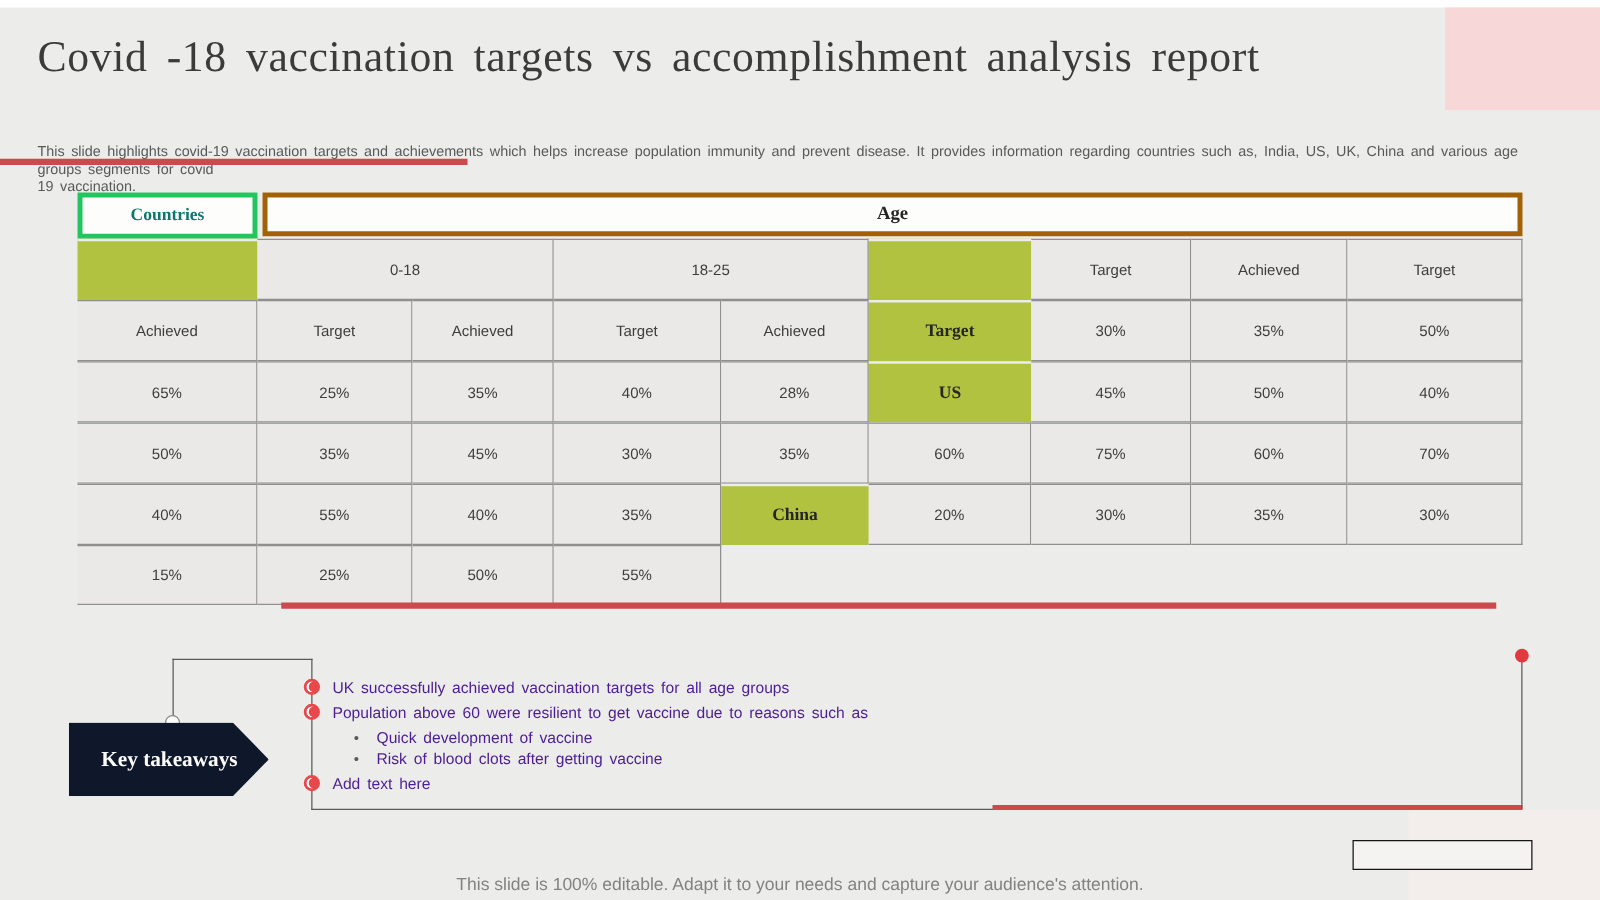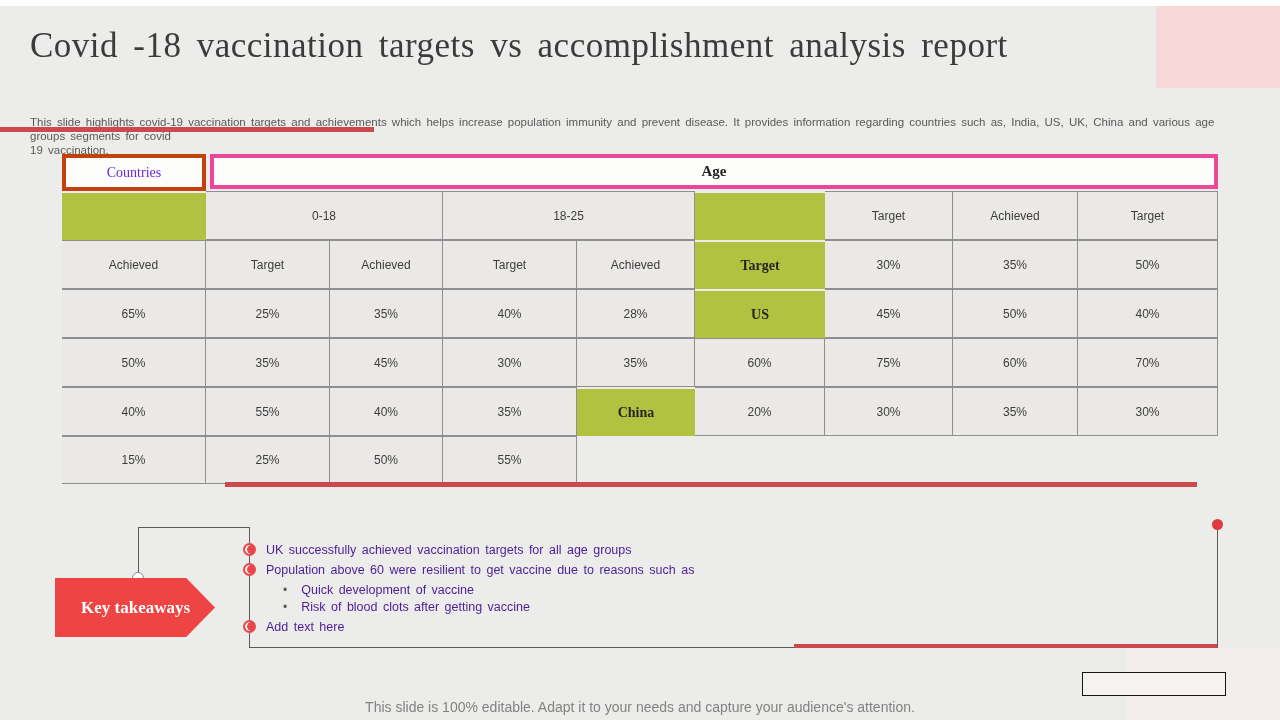--- a/index.html
+++ b/index.html
@@ -14,43 +14,43 @@
          letter-spacing:.5px;word-spacing:6px;white-space:nowrap;}
   .subtitle{position:absolute;left:30px;top:79px;width:1190px;font-size:11.5px;line-height:14px;
             color:#595959;word-spacing:2px;margin-top:36px;}
   .title-bar{position:absolute;left:0;top:127px;width:374px;height:5px;background:#cb4a4d;}
 
   
   .vtable{position:absolute;left:62px;top:154px;width:1156px;height:330px;display:grid;
           grid-template-columns:144px 124px 113px 134px 118px 130px 128px 125px 140px;
           grid-template-rows:37px 49px 49px 49px 49px 49px 48px;}
   .green{background:#b0c23f;border-top:2px solid #ececea;}
-  .corner-cell{box-sizing:border-box;border:4px solid #c2410c;background:#fdfdfc;
+  .corner-cell{box-sizing:border-box;border:4px solid #22c55e;background:#fdfdfc;
                display:flex;align-items:center;justify-content:center;
-               font-family:"Liberation Serif",serif;font-weight:normal;font-size:14px;color:#6d28d9;}
+               font-family:"Liberation Serif",serif;font-weight:bold;font-size:14px;color:#0f766e;}
   .age-cell{grid-column:2 / -1;box-sizing:border-box;margin-left:4px;margin-bottom:2px;
-            border:4px solid #ec4899;background:#fdfdfc;display:flex;align-items:center;justify-content:center;
+            border:4px solid #a16207;background:#fdfdfc;display:flex;align-items:center;justify-content:center;
             font-family:"Liberation Serif",serif;font-weight:bold;font-size:15px;color:#262626;}
   .country-cell{display:flex;align-items:center;justify-content:center;
                 font-family:"Liberation Serif",serif;font-weight:bold;font-size:14px;color:#262626;}
   .cell{box-sizing:border-box;background:#eae9e7;border-right:1px solid #8f8f8f;border-bottom:1px solid #8f8f8f;
         border-top:1px solid #8f8f8f;display:flex;align-items:center;justify-content:center;
         font-size:12px;color:#3d3d3d;}
   .cell.colspan2{grid-column:span 2;}
   .table-bar{position:absolute;left:225px;top:482px;width:972px;height:5px;background:#cb4a4d;}
 
   
   .ln{position:absolute;background:#5a5a5a;}
   .ln.red{background:#cb4a4d;}
   .conn-circle{position:absolute;left:132px;top:572px;width:10px;height:10px;border-radius:50%;
                background:#ffffff;border:1px solid #8a8a8a;}
   .tl-dot{position:absolute;left:1212px;top:519px;width:11px;height:11px;border-radius:50%;background:#e0393e;}
 
   
-  .kt-arrow{position:absolute;left:55px;top:578px;width:160px;height:59px;background:#ef4444;
+  .kt-arrow{position:absolute;left:55px;top:578px;width:160px;height:59px;background:#0f172a;
             clip-path:polygon(0 0,82% 0,100% 50%,82% 100%,0 100%);
             display:flex;align-items:center;justify-content:flex-start;padding-left:26px;box-sizing:border-box;}
   .kt-arrow span{font-family:"Liberation Serif",serif;font-weight:bold;font-size:17px;color:#ffffff;}
 
   .kt-row{position:absolute;left:243px;display:flex;align-items:center;gap:10px;height:17px;z-index:3;}
   .kt-ball{width:13px;height:13px;border-radius:50%;box-sizing:border-box;background:#e8484b;
            border:2px solid #e8484b;box-shadow:inset 2px 0 0 #ffffff;flex:none;}
   .kt-text{font-size:12.5px;color:#4c1d95;white-space:nowrap;word-spacing:2px;}
   .sub-row{position:absolute;left:283px;display:flex;align-items:center;gap:14px;height:15px;}
   .sub-dot{color:#5a5a5a;font-size:12px;line-height:1;}

